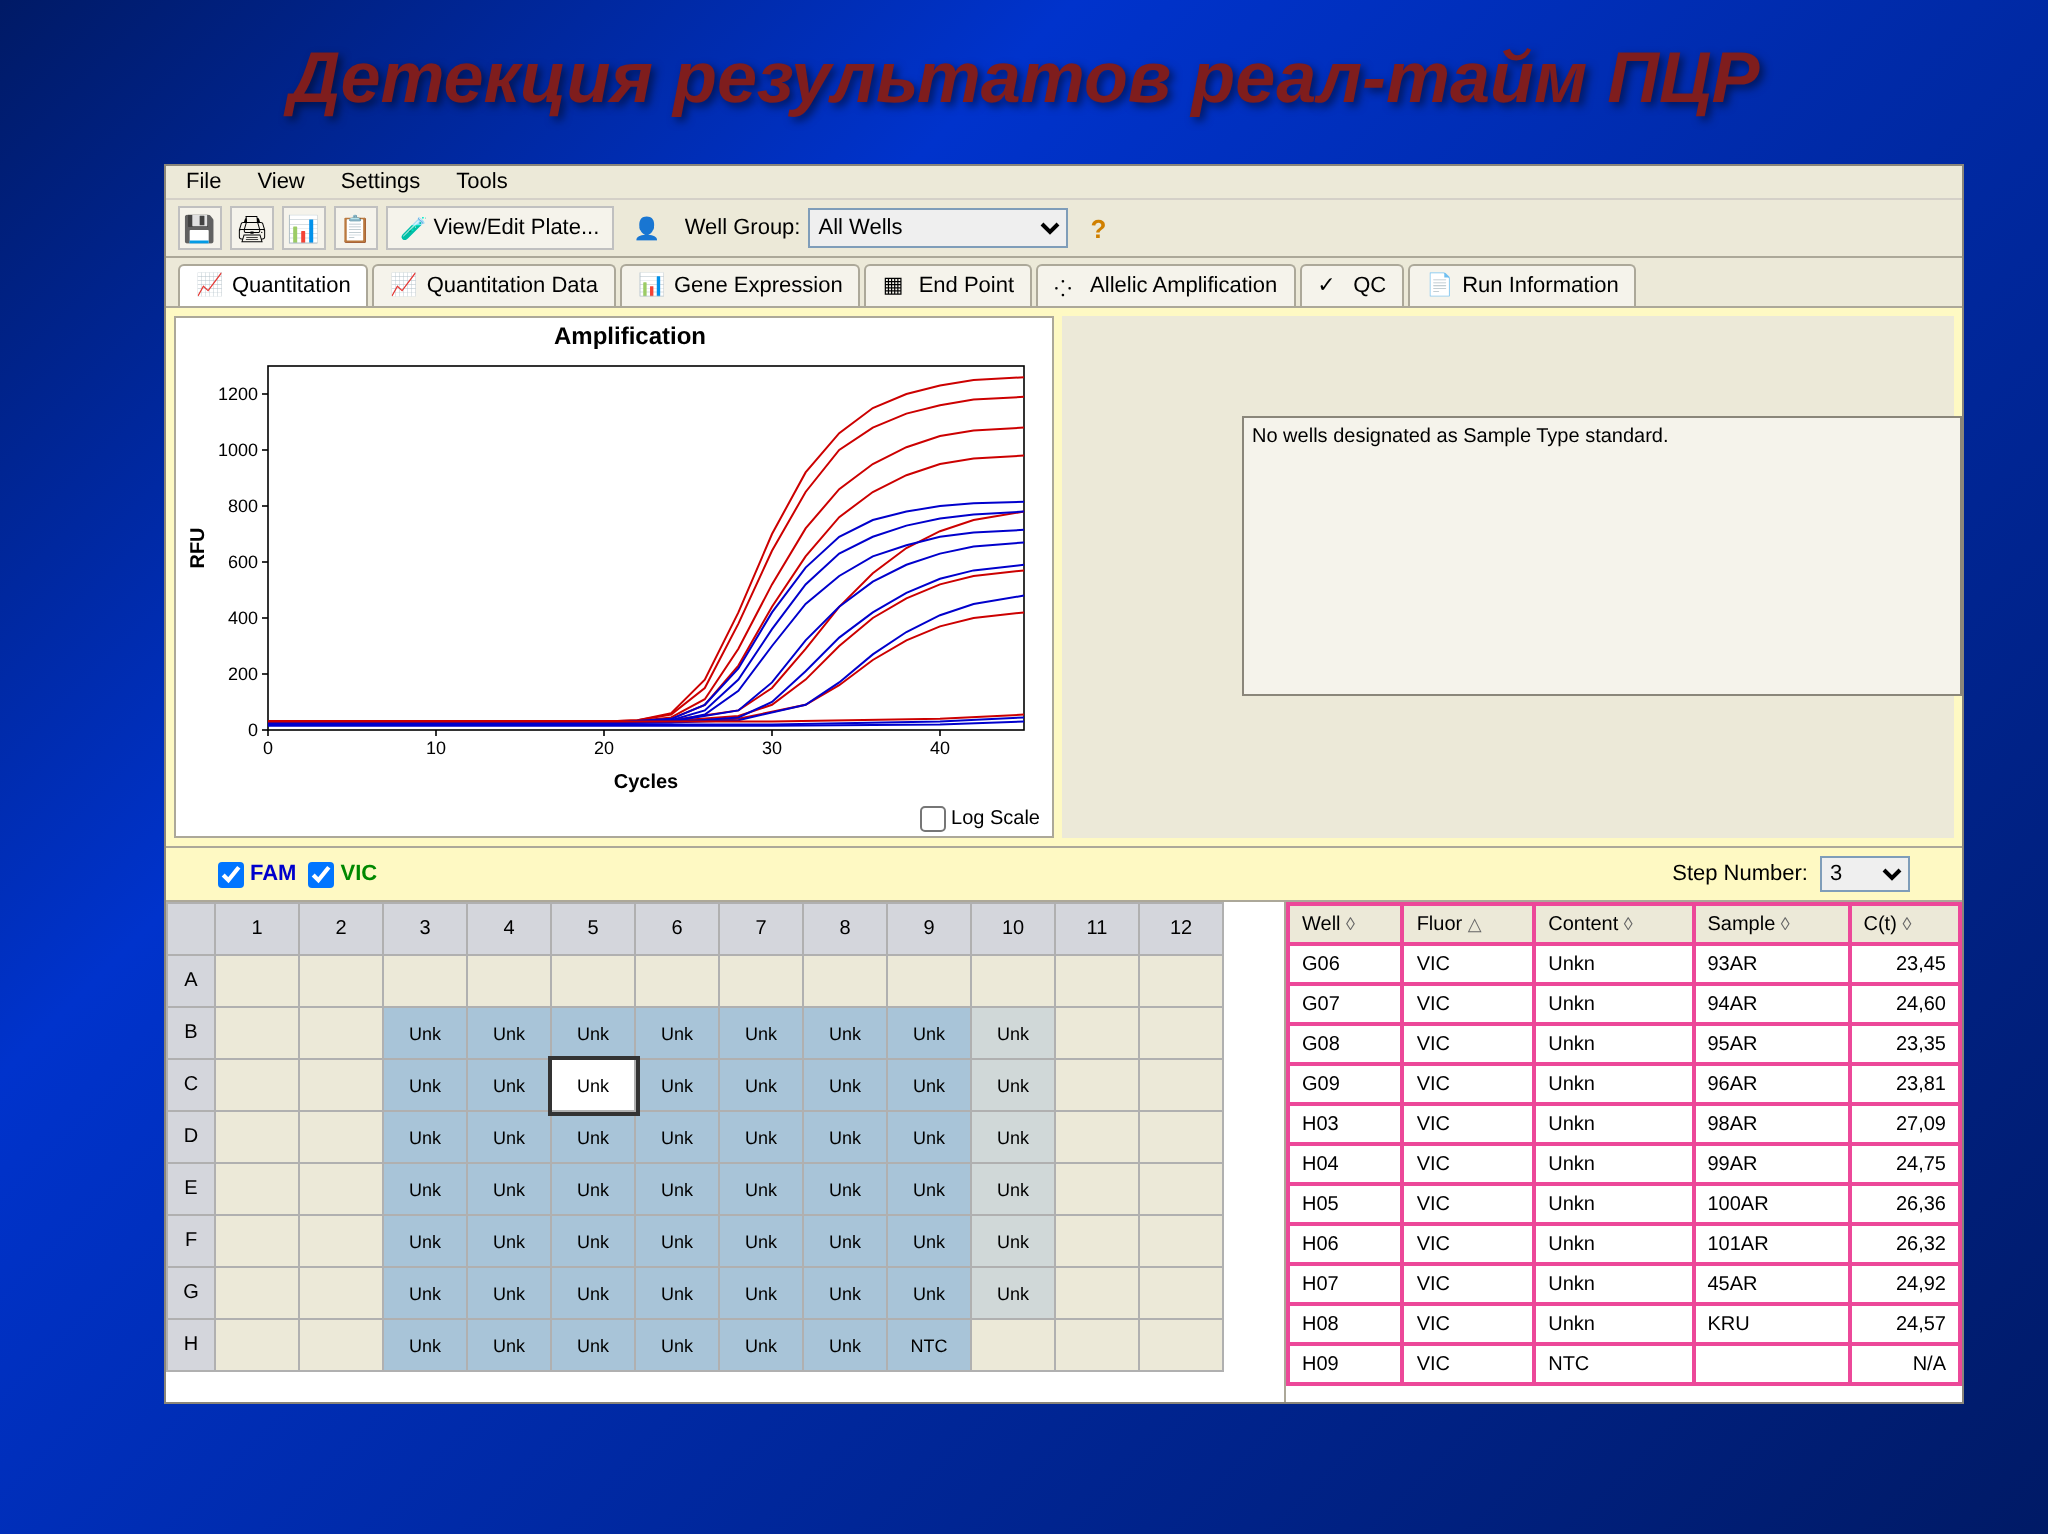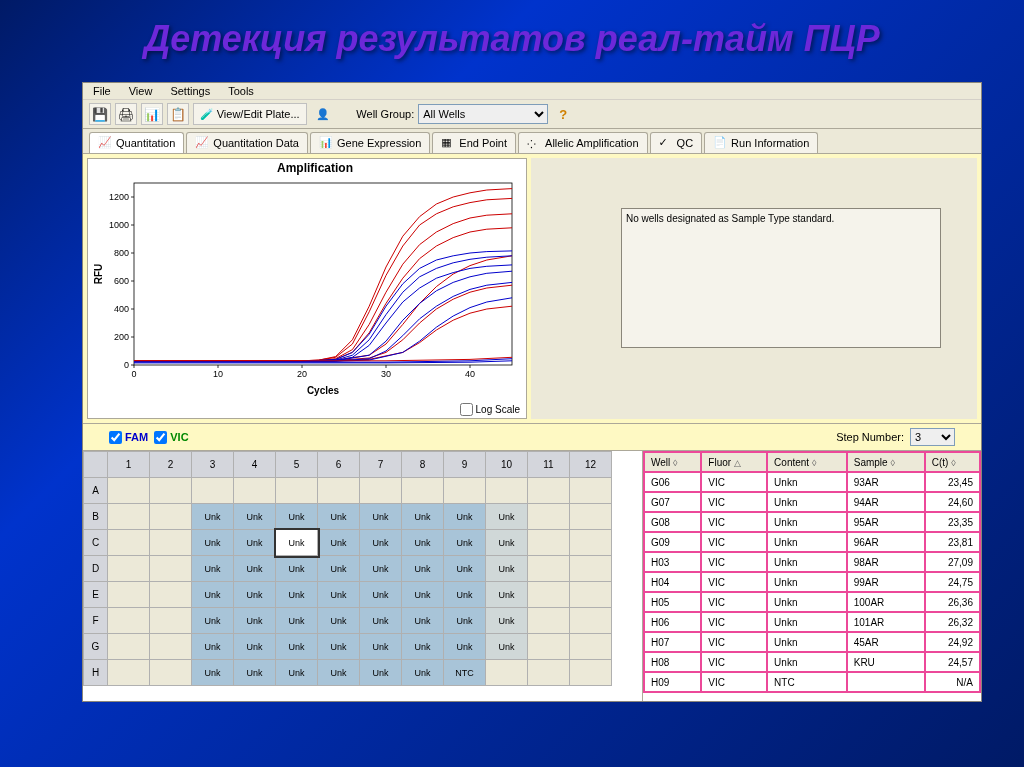--- a/index.html
+++ b/index.html
@@ -6,21 +6,21 @@
   body {
     font-family: Tahoma, Arial, sans-serif;
     font-size: 11px;
     background: linear-gradient(135deg, #001a66 0%, #0033cc 30%, #001a66 100%);
     width: 1024px;
     height: 767px;
     overflow: hidden;
     position: relative;
   }
   .slide-title {
-    color: #6d28d9;
+    color: #7f1d1d;
     font-size: 36px;
     font-weight: bold;
     font-style: italic;
     text-align: center;
     padding: 18px 0 10px 0;
     text-shadow: 2px 2px 4px rgba(0,0,0,0.5);
   }
   .app-window {
     position: absolute;
     left: 82px;
@@ -60,21 +60,21 @@
   .tb-text-btn {
     height: 22px;
     border: 1px solid #c0c0c0;
     background: #f5f3eb;
     padding: 0 6px;
     display: flex; align-items: center;
     cursor: pointer;
     font-size: 11px;
     gap: 3px;
   }
-  .tb-label { font-size: 11px; margin-left: 22px; }
+  .tb-label { font-size: 11px; margin-left: 8px; }
   .tb-select {
     font-size: 11px; height: 20px; width: 130px;
     border: 1px solid #7f9db9;
   }
   .tabbar {
     display: flex;
     gap: 2px;
     padding: 3px 6px 0 6px;
     background: #ece9d8;
     border-bottom: 1px solid #aca899;
@@ -124,21 +124,21 @@
   }
   .info-panel {
     flex: 1;
     margin: 4px 4px 4px 0;
     background: #ece9d8;
     position: relative;
   }
   .info-box {
     position: absolute;
     left: 90px; top: 50px;
-    width: 320px; height: 140px;
+    width: 360px; height: 140px;
     border: 1px solid #8a867a;
     background: #f5f3eb;
     padding: 4px;
     font-size: 10px;
   }
   .fluor-bar {
     display: flex;
     align-items: center;
     padding: 4px 26px;
     border-bottom: 1px solid #aca899;

